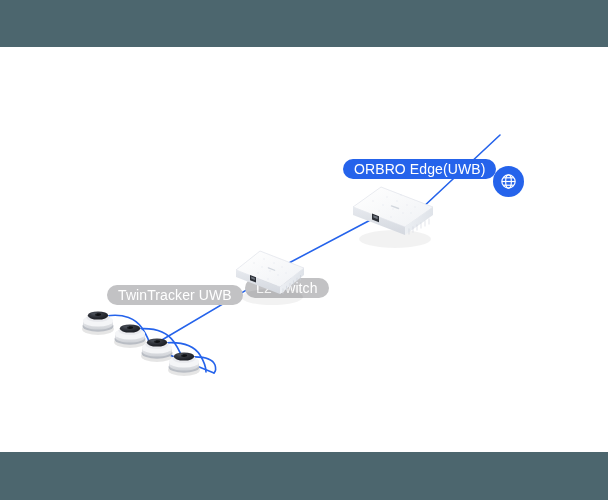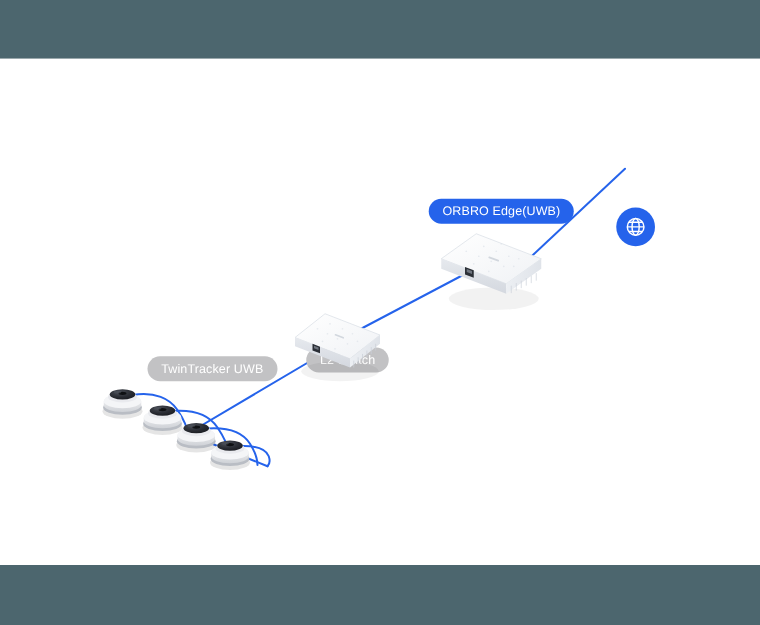--- a/index.html
+++ b/index.html
@@ -20,21 +20,21 @@
   .canvas{position:absolute;left:0;top:47px;width:608px;height:405px;background:#ffffff;}
 
   svg.wires{position:absolute;left:0;top:0;width:608px;height:405px;overflow:visible;}
 
   
   .pill{
     position:absolute;
     display:flex;align-items:center;justify-content:center;
     height:20px;padding:0 11px;
     border-radius:10px;
-    font-size:10px;
+    font-size:14px;
     letter-spacing:.1px;
     color:#ffffff;
     white-space:nowrap;
     box-sizing:border-box;
   }
   .pill.blue{background:#2563eb;}
   .pill.grey{background:#c2c2c4;}
 
   
   .globe{
@@ -198,21 +198,21 @@
             <circle cx="34" cy="34" r="0.7"></circle>
         </g>
         <rect x="34" y="22" width="8" height="1.3" rx="0.65" fill="#d2d7de" transform="rotate(21 34 22)"></rect>
         <g>
           <polygon points="16,30 22,32.3 22,37.6 16,35.3" fill="#2b2f36"></polygon>
           <polygon points="17.2,31.5 20.8,32.9 20.8,35 17.2,33.6" fill="#6f757f"></polygon>
         </g>
       </svg>
     </div>
 
-    <div class="pill grey" style="left:118px;top:238px;">
+    <div class="pill grey" style="left:107px;top:238px;">
       <span>TwinTracker UWB</span>
     </div>
 
     <div class="anchor" style="left:77px;top:255px;">
       <svg width="42" height="34" viewBox="0 0 42 34">
         <defs>
           <linearGradient id="baseG" x1="0" y1="0" x2="0" y2="1">
             <stop offset="0%" stop-color="#fbfbfc"></stop>
             <stop offset="100%" stop-color="#cfd2d7"></stop>
           </linearGradient>

